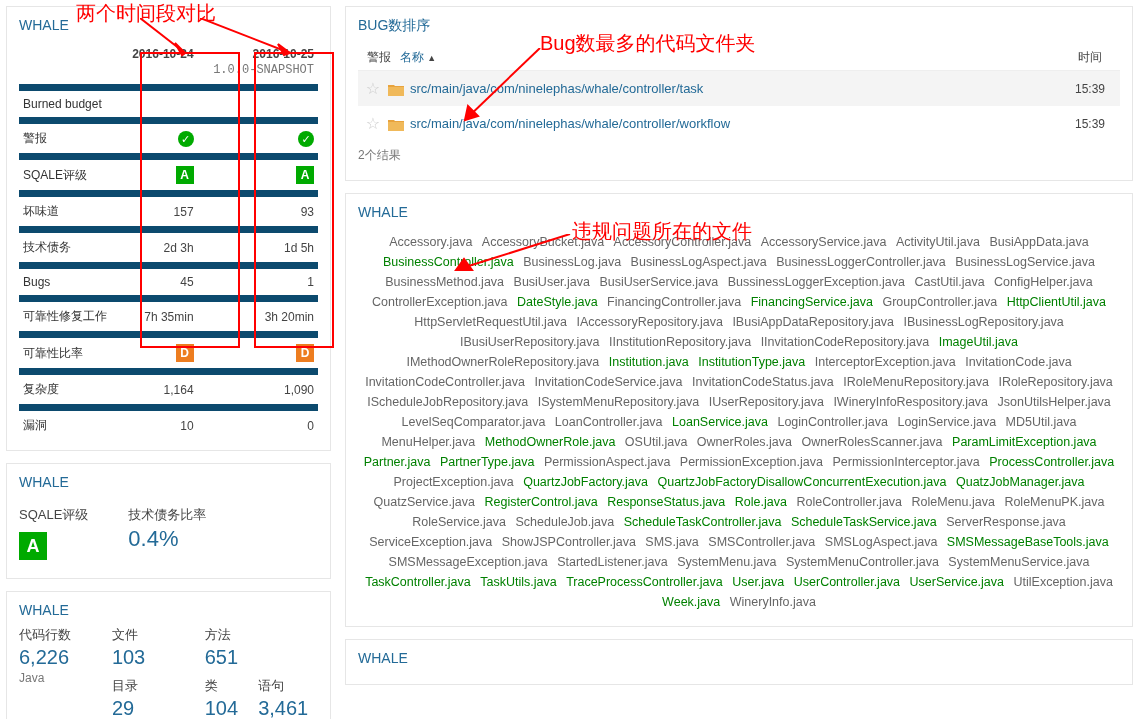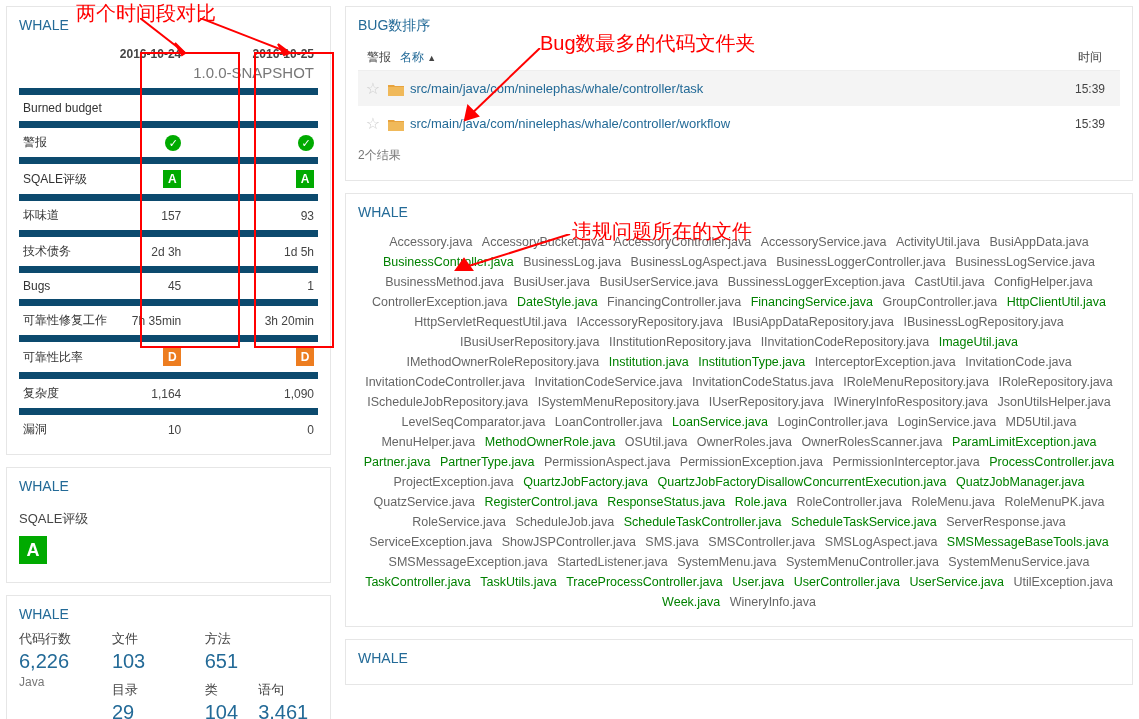--- a/index.html
+++ b/index.html
@@ -40,21 +40,21 @@
       padding: 6px 4px;
       text-align: left;
     }
     .compare-table th.num, .compare-table td.num { text-align: right; }
     .compare-table thead th {
       font-weight: bold;
       text-align: right;
       line-height: 1.3;
       vertical-align: top;
     }
-    .compare-table thead th .snap { color: #777; font-size: 15px; font-weight: normal; }
+    .compare-table thead th .snap { color: #777; font-size: 12px; font-weight: normal; font-family: Liberation Mono, monospace; }
     .compare-table tbody tr { border-top: 7px solid #0c4a6e; }
     .compare-table tbody tr:first-child td { font-weight: normal; color: #333; }
     .compare-table tbody td:first-child { color: #333; }
 
     .badge-check {
       display: inline-block;
       width: 16px;
       height: 16px;
       border-radius: 50%;
       background: #00aa00;
@@ -202,20 +202,24 @@
           </tbody>
       </table>
     </div>
 
     <div class="panel">
       <div class="panel-title">WHALE</div>
       <div class="sqale-wrap">
         <div class="sqale-rating">
           <div class="metric-label">SQALE评级</div>
           <div class="grade-big">A</div>
+        </div>
+        <div>
+          <div class="metric-label">技术债务比率</div>
+          <div class="metric-val-big">0.4%</div>
         </div>
       </div>
     </div>
 
     <div class="panel">
       <div class="panel-title">WHALE</div>
       <div class="metrics-grid">
         <div class="metric-block">
           <div class="metric-label">代码行数</div>
           <div class="metric-val-big">6,226</div>

